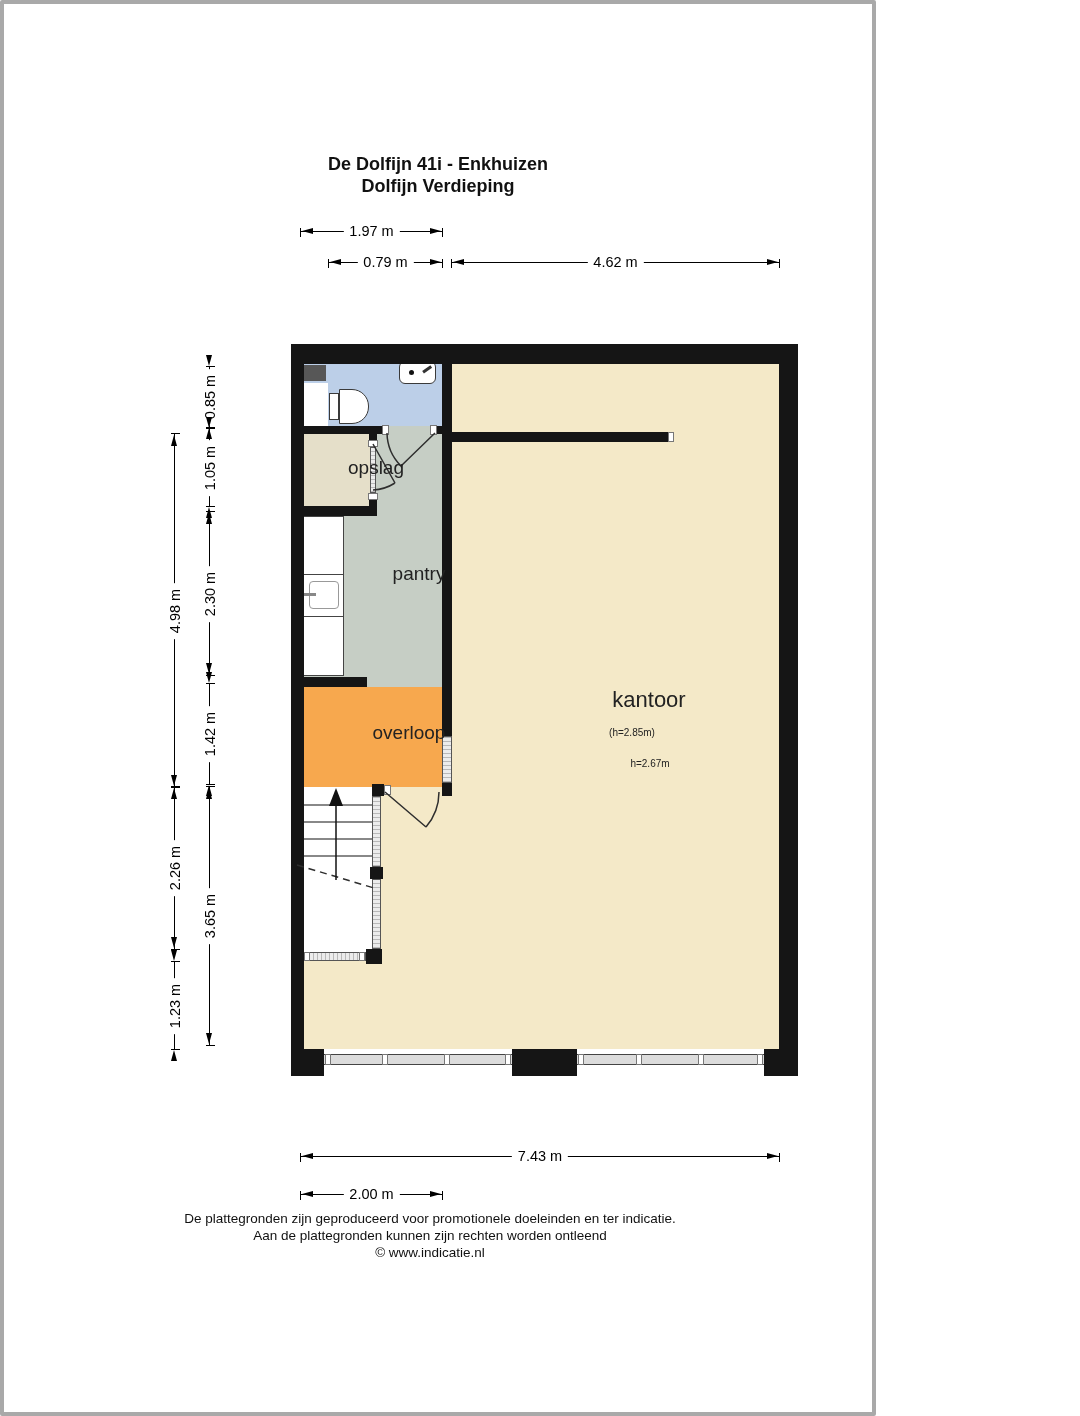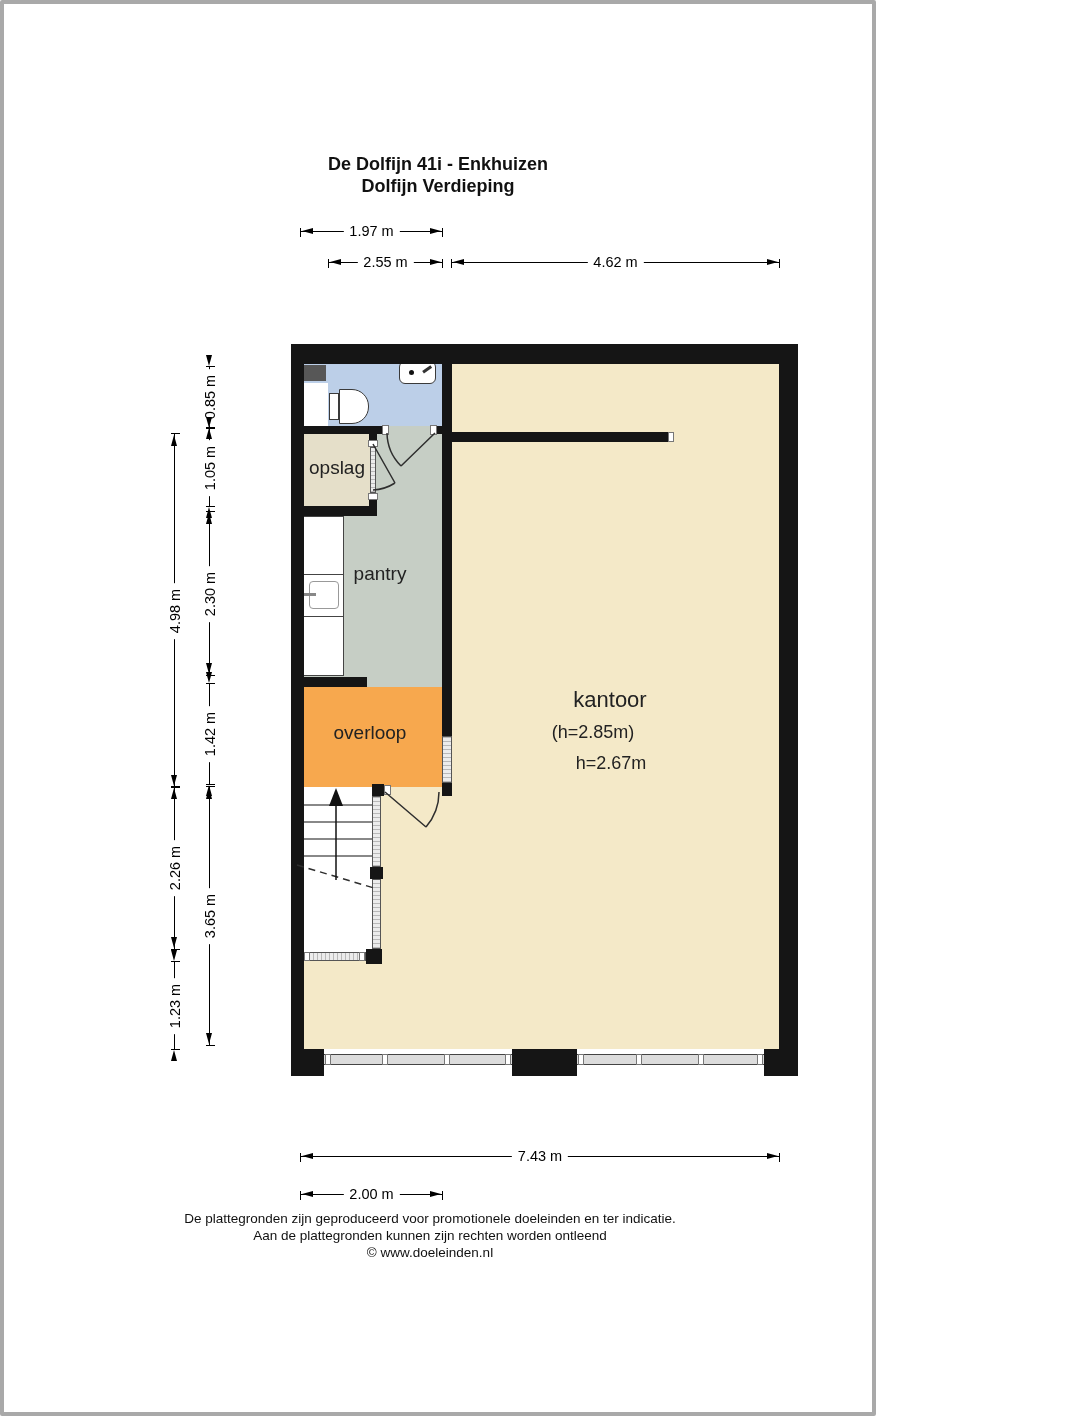--- a/index.html
+++ b/index.html
@@ -13,23 +13,23 @@
   .title{left:0;right:0;text-align:center;font-weight:bold;font-size:18px;color:#111;}
   .footer{left:0;right:16px;text-align:center;font-size:13.5px;color:#111;line-height:17px;}
   
   .room{position:absolute;}
   .wall{position:absolute;background:#151515;}
   .glass{position:absolute;background:repeating-linear-gradient(0deg,#b9b9b9 0 1px,#ececec 1px 4px);border:1px solid #555;box-sizing:border-box;}
   .glass.h{background:repeating-linear-gradient(90deg,#b9b9b9 0 1px,#ececec 1px 4px);}
   .post{position:absolute;background:#fff;border:1px solid #777;box-sizing:border-box;}
   .winstrip{position:absolute;background:#dcdcdc;border-top:1px solid #444;border-bottom:1px solid #444;box-sizing:border-box;}
   .mull{position:absolute;background:#fff;border:1px solid #777;box-sizing:border-box;}
-  .roomlabel{position:absolute;transform:translate(-50%,-50%);font-size:19px;color:#222;white-space:nowrap;}
+  .roomlabel{position:absolute;transform:translate(-50%,-50%);font-size:19px;color:#222;white-space:nowrap;margin-left:39px;}
   .roomlabel.big{font-size:22px;}
-  .roomlabel.small{font-size:18px;}
+  .roomlabel.small{font-size:10px;}
   .tread{position:absolute;background:#888;height:1.5px;}
   
   .fix{position:absolute;background:#fff;border:1.5px solid #3a3a3a;box-sizing:border-box;}
   
   .hdim{position:absolute;height:0;border-top:1px solid #000;}
   .vdim{position:absolute;width:0;border-left:1px solid #000;}
   .tick{position:absolute;background:#000;}
   .hdim .tick{top:-4.5px;width:1px;height:9px;}
   .hdim .tick.l{left:-1px;} .hdim .tick.r{right:-1px;}
   .vdim .tick{left:-4.5px;width:9px;height:1px;}
@@ -154,21 +154,21 @@
       <span class="tick r"></span>
       <span class="ah l"></span>
       <span class="ah r"></span>
     <span class="dlabel">1.97 m</span>
   </div>
   <div class="hdim" style="left:325px;top:258px;width:113px;">
     <span class="tick l"></span>
       <span class="tick r"></span>
       <span class="ah l"></span>
       <span class="ah r"></span>
-    <span class="dlabel">2.55 m</span>
+    <span class="dlabel">0.79 m</span>
   </div>
   <div class="hdim" style="left:448px;top:258px;width:327px;">
     <span class="tick l"></span>
       <span class="tick r"></span>
       <span class="ah l"></span>
       <span class="ah r"></span>
     <span class="dlabel">4.62 m</span>
   </div>
 
   <div class="hdim" style="left:297px;top:1152px;width:478px;">
@@ -255,16 +255,16 @@
     <span class="tick t"></span>
       <span class="tick b"></span>
       <span class="ah t"></span>
       <span class="ah b"></span>
     <span class="dlabel">0.98 m</span>
   </div>
 
   <div class="abs footer" style="top:1206px;">
     <div>De plattegronden zijn geproduceerd voor promotionele doeleinden en ter indicatie.</div>
     <div>Aan de plattegronden kunnen zijn rechten worden ontleend</div>
-    <div>© www.doeleinden.nl</div>
+    <div>© www.indicatie.nl</div>
   </div>
 
 </div>
 
 </body></html>

